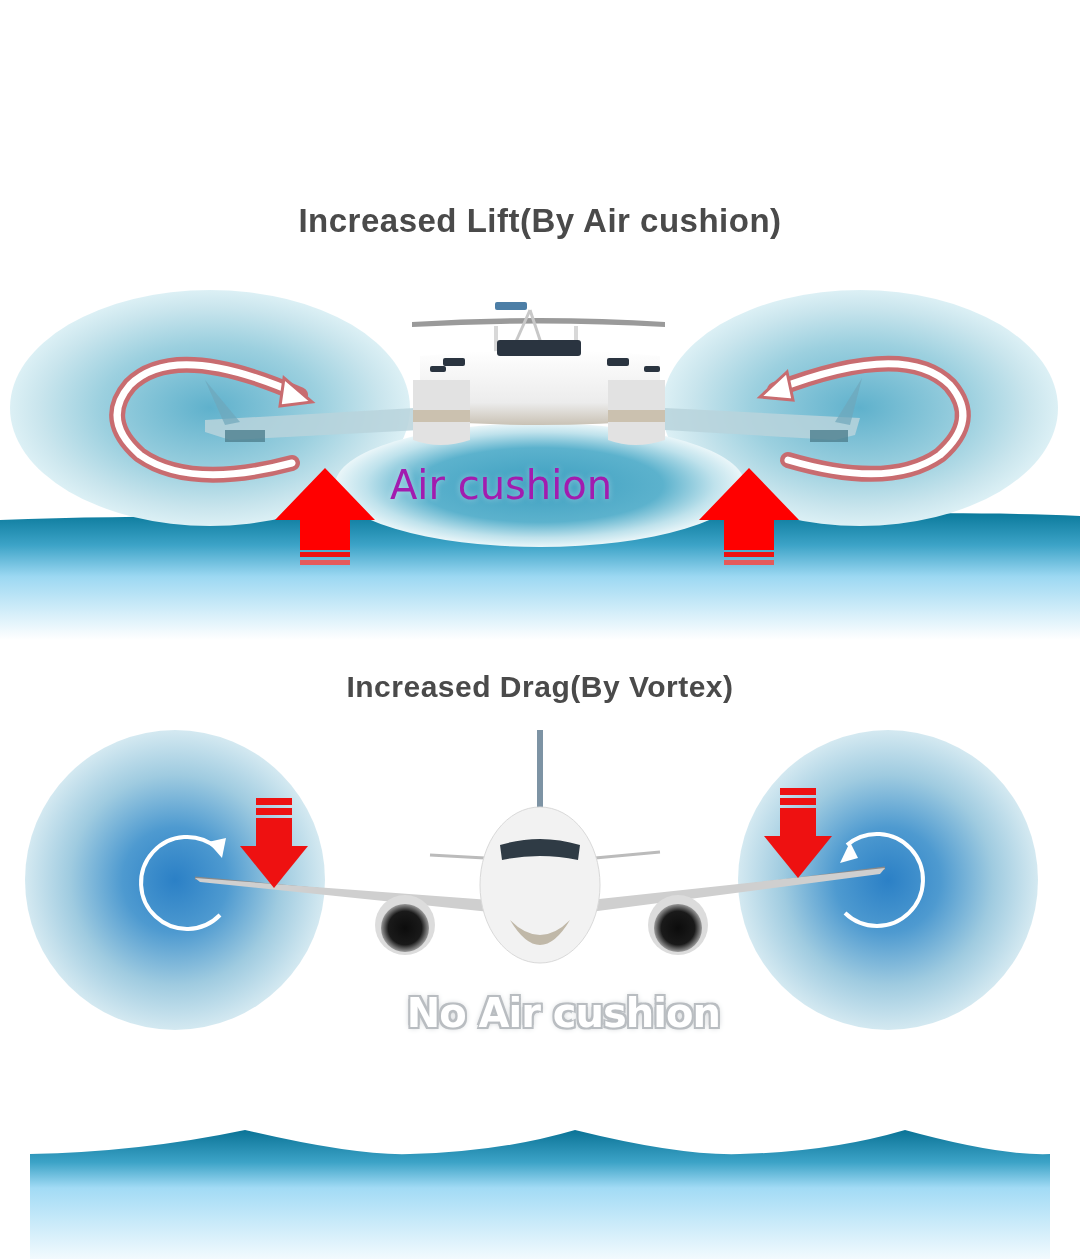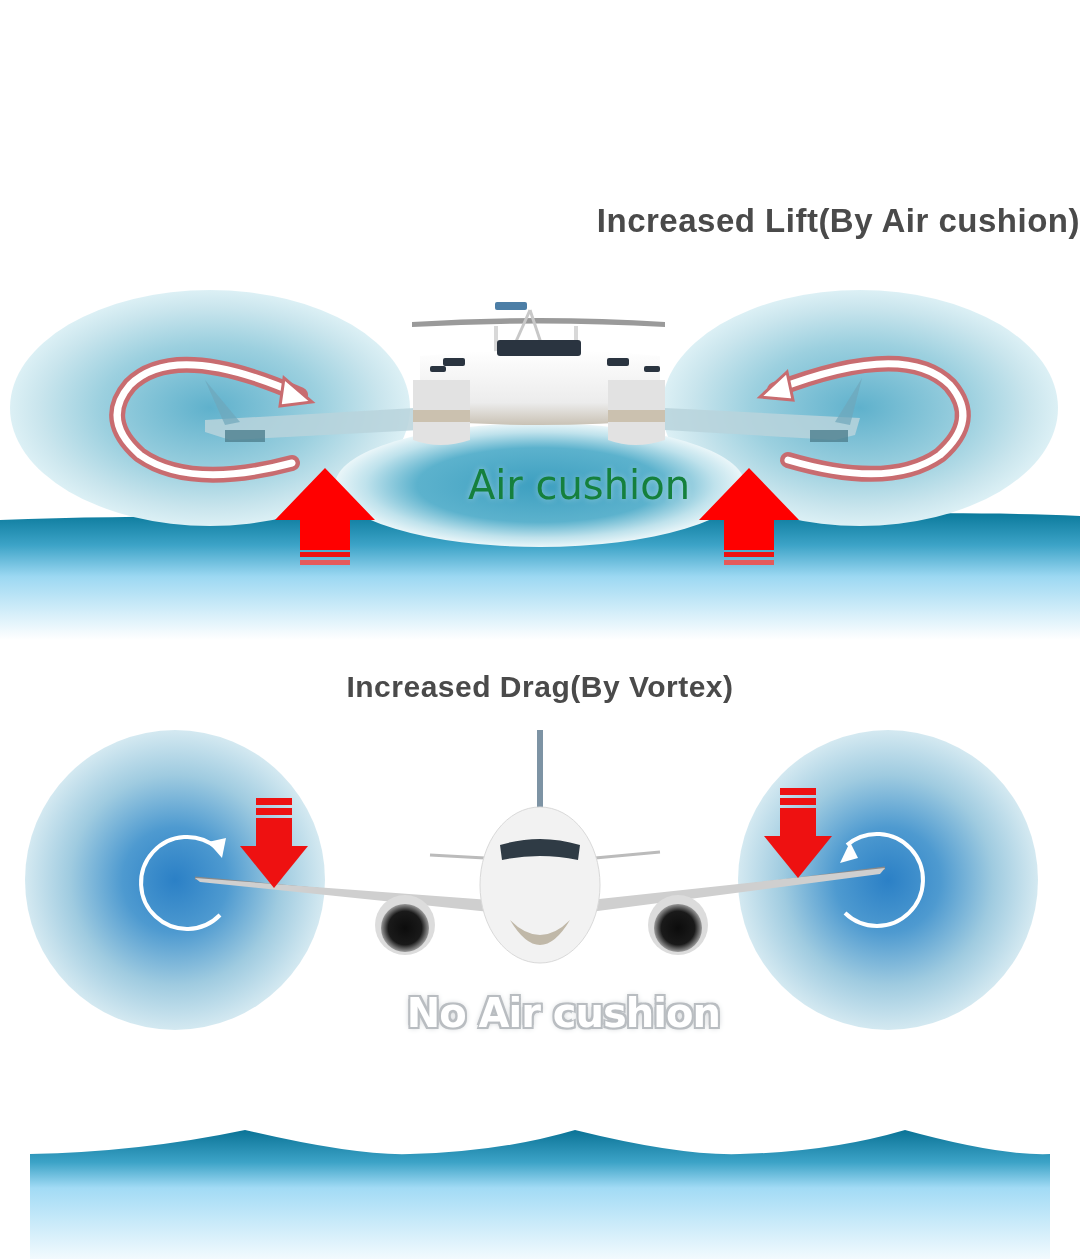--- a/index.html
+++ b/index.html
@@ -1,21 +1,21 @@
 <!DOCTYPE html>
 <html><head>
 <meta charset="utf-8">
 <style>
   html, body { margin:0; padding:0; background:#ffffff; }
   body { width:1080px; height:1259px; position:relative; overflow:hidden; font-family:"Liberation Sans", sans-serif; }
   .abs { position:absolute; }
   .title { position:absolute; left:0; width:1080px; text-align:center; color:#4a4a4a; font-weight:bold; letter-spacing:0.5px; }
-  #t1 { top:202px; font-size:33px;text-align:right; }
+  #t1 { top:202px; font-size:33px; }
   #t2 { top:670px; font-size:30px; }
-  .label-air { position:absolute; left:390px; top:462px; width:300px; text-align:right; color:#15803d; font-size:40px; font-family:"DejaVu Sans", sans-serif; text-shadow:0 0 6px rgba(255,255,255,0.4); }
+  .label-air { position:absolute; left:390px; top:462px; width:300px; text-align:left; color:#a21caf; font-size:40px; font-family:"DejaVu Sans", sans-serif; text-shadow:0 0 6px rgba(255,255,255,0.4); }
   .label-noair { position:absolute; left:370px; top:990px; width:350px; text-align:right; color:#ffffff; font-size:40px; font-weight:bold; font-family:"DejaVu Sans", sans-serif;
     text-shadow: -2px -2px 0 #b9bdc1, 2px -2px 0 #b9bdc1, -2px 2px 0 #b9bdc1, 2px 2px 0 #b9bdc1, 0 0 6px #aab0b5; letter-spacing:-1px; }
 </style>
 </head>
 <body>
 
 <div>
   <div id="t1" class="title">Increased Lift(By Air cushion)</div>
 
   <svg class="abs" style="left:0;top:280px" width="1080" height="360">

